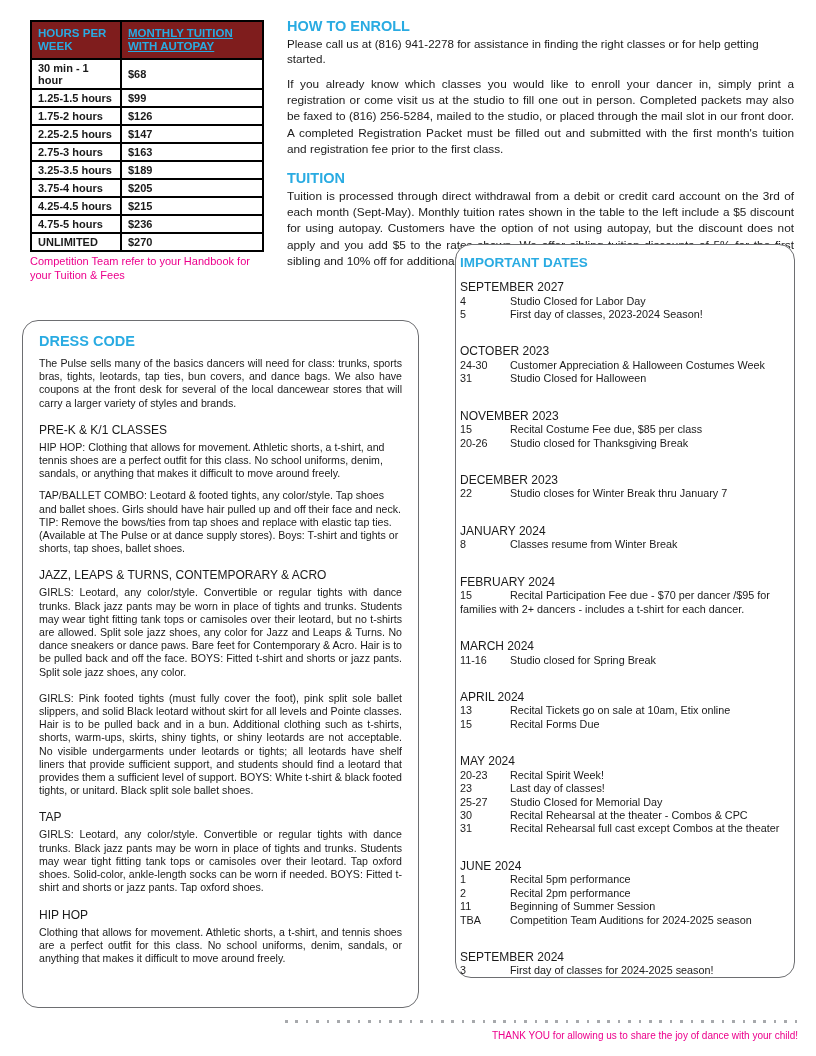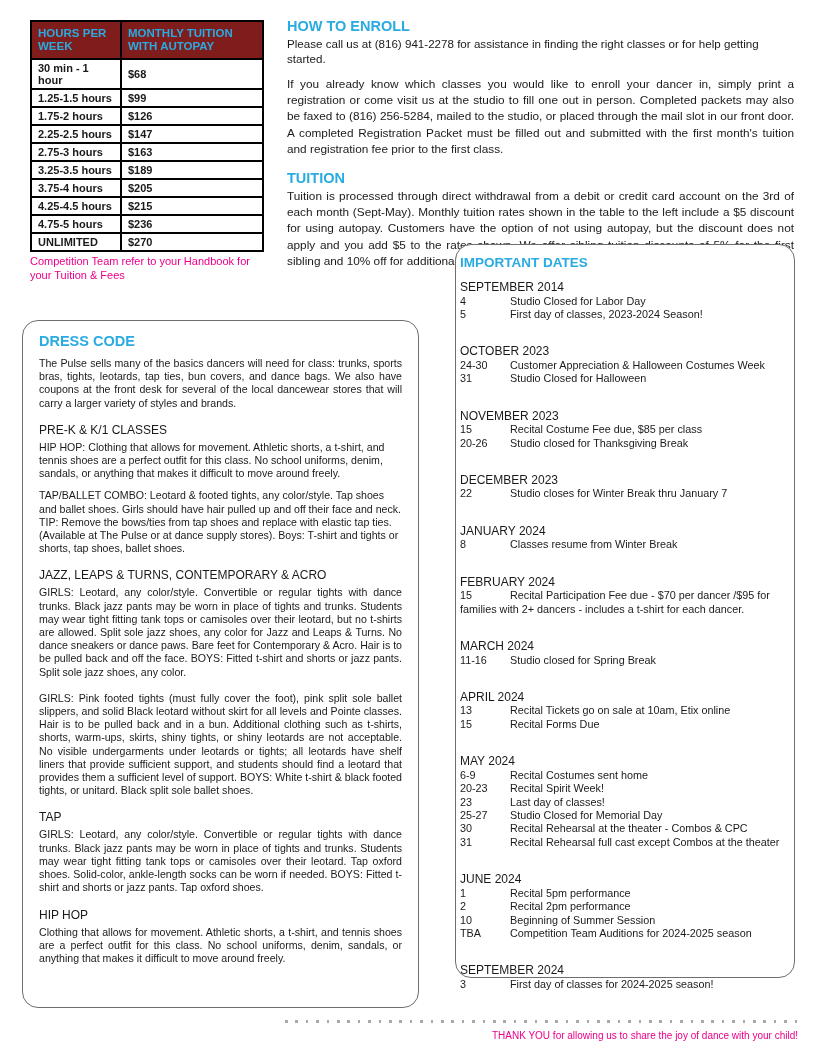--- a/index.html
+++ b/index.html
@@ -19,21 +19,21 @@
     border-collapse: collapse;
   }
   .tuition-table th, .tuition-table td { border: 2px solid #000; }
   .tuition-table th {
     background: #7f1d1d; color: #29ABE2;
     font-size: 11.5px; line-height: 13px; font-weight: bold;
     text-align: left; vertical-align: middle;
     padding: 5px 6px;
   }
   .tuition-table th.col-hours { width: 90px; }
-  .tuition-table th.col-price { width: 142px; }
+  .tuition-table th.col-price { width: 142px; text-decoration: underline; }
   .tuition-table td {
     font-size: 11px; font-weight: bold;
     padding: 2px 6px; height: 14.5px; vertical-align: middle;
   }
 
   .competition-note {
     position: absolute; left: 30px; top: 254px; width: 240px;
     color: #EC008C; font-size: 11px; line-height: 14px;
   }
 
@@ -170,21 +170,21 @@
           <div class="dc-heading">HIP HOP</div>
           <p class="dc-para">Clothing that allows for movement.  Athletic shorts, a t-shirt, and tennis shoes are a perfect outfit for this class.  No school uniforms, denim, sandals, or anything that makes it difficult to move around freely.</p>
         </div>
       </div>
   </div>
 
   <div class="round-box dates-box">
     <div class="dates-title">IMPORTANT DATES</div>
     <div>
         <div class="month">
-          <div class="month-heading">SEPTEMBER 2014</div>
+          <div class="month-heading">SEPTEMBER 2027</div>
           <div class="event"><span class="event-date">4</span><span class="event-desc">Studio Closed for Labor Day</span></div>
           <div class="event"><span class="event-date">5</span><span class="event-desc">First day of classes, 2023-2024 Season!</span></div>
         </div>
         <div class="month">
           <div class="month-heading">OCTOBER 2023</div>
           <div class="event"><span class="event-date">24-30</span><span class="event-desc">Customer Appreciation &amp; Halloween Costumes Week</span></div>
           <div class="event"><span class="event-date">31</span><span class="event-desc">Studio Closed for Halloween</span></div>
         </div>
         <div class="month">
           <div class="month-heading">NOVEMBER 2023</div>
@@ -207,32 +207,31 @@
           <div class="month-heading">MARCH 2024</div>
           <div class="event"><span class="event-date">11-16</span><span class="event-desc">Studio closed for Spring Break</span></div>
         </div>
         <div class="month">
           <div class="month-heading">APRIL 2024</div>
           <div class="event"><span class="event-date">13</span><span class="event-desc">Recital Tickets go on sale at 10am, Etix online</span></div>
           <div class="event"><span class="event-date">15</span><span class="event-desc">Recital Forms Due</span></div>
         </div>
         <div class="month">
           <div class="month-heading">MAY 2024</div>
-          <div class="event"><span class="event-date">6-9</span><span class="event-desc">Recital Costumes sent home</span></div>
           <div class="event"><span class="event-date">20-23</span><span class="event-desc">Recital Spirit Week!</span></div>
           <div class="event"><span class="event-date">23</span><span class="event-desc">Last day of classes!</span></div>
           <div class="event"><span class="event-date">25-27</span><span class="event-desc">Studio Closed for Memorial Day</span></div>
           <div class="event"><span class="event-date">30</span><span class="event-desc">Recital Rehearsal at the theater - Combos &amp; CPC</span></div>
           <div class="event"><span class="event-date">31</span><span class="event-desc">Recital Rehearsal full cast except Combos at the theater</span></div>
         </div>
         <div class="month">
           <div class="month-heading">JUNE 2024</div>
           <div class="event"><span class="event-date">1</span><span class="event-desc">Recital 5pm performance</span></div>
           <div class="event"><span class="event-date">2</span><span class="event-desc">Recital 2pm performance</span></div>
-          <div class="event"><span class="event-date">10</span><span class="event-desc">Beginning of Summer Session</span></div>
+          <div class="event"><span class="event-date">11</span><span class="event-desc">Beginning of Summer Session</span></div>
           <div class="event"><span class="event-date">TBA</span><span class="event-desc">Competition Team Auditions for 2024-2025 season</span></div>
         </div>
         <div class="month">
           <div class="month-heading">SEPTEMBER 2024</div>
           <div class="event"><span class="event-date">3</span><span class="event-desc">First day of classes for 2024-2025 season!</span></div>
         </div>
       </div>
   </div>
 
   <div class="footer-dots"></div>

